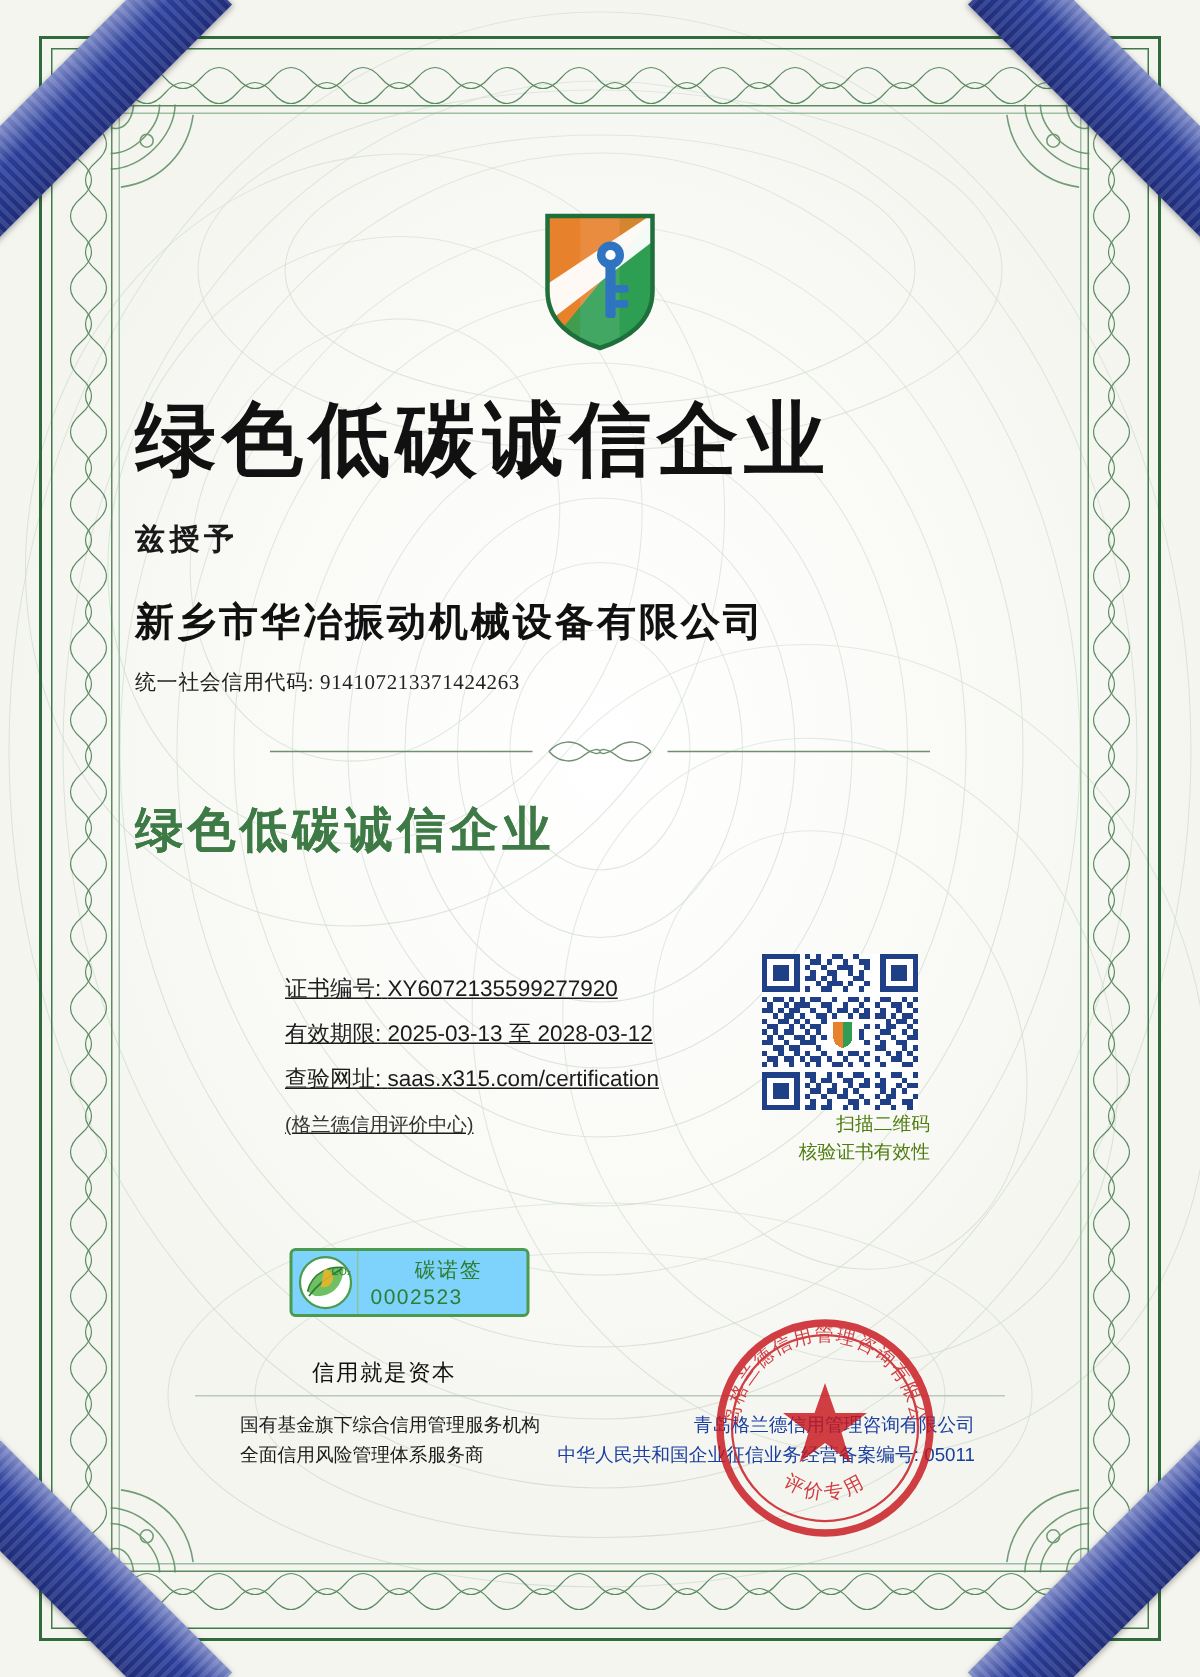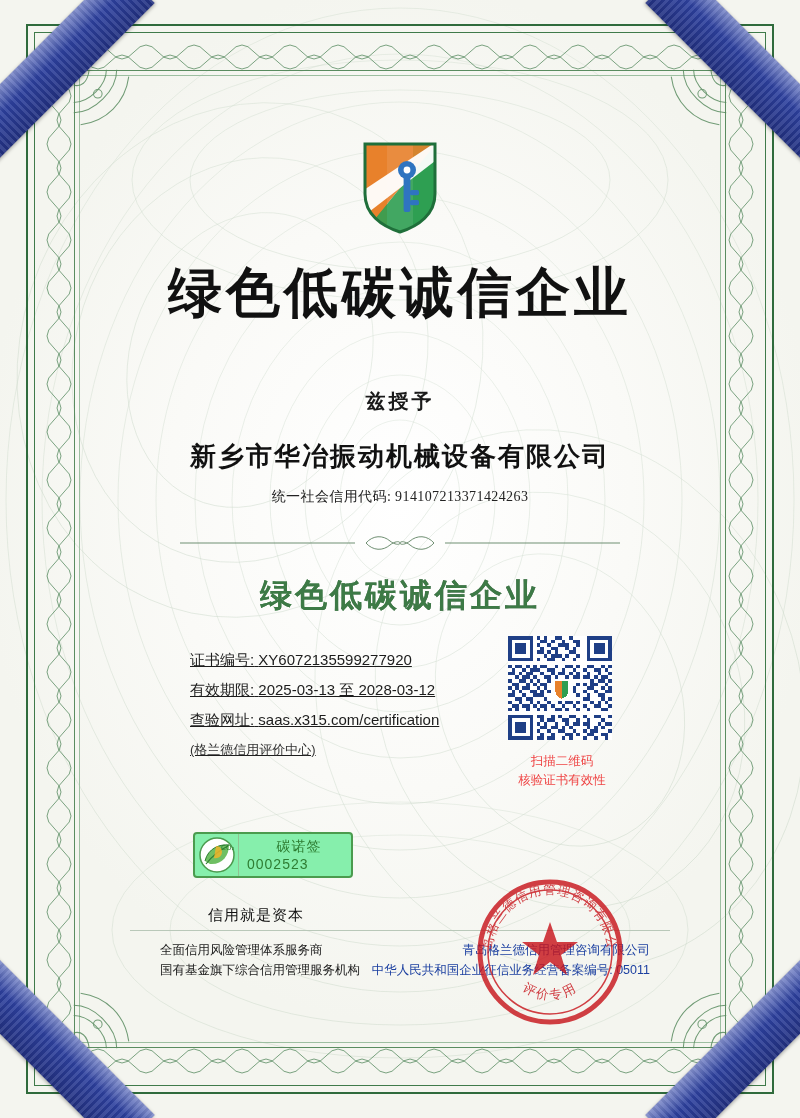--- a/index.html
+++ b/index.html
@@ -74,42 +74,41 @@
   .corner svg { width:100%; height:100%; display:block; }
   .corner.tl { left: 72px; top: 68px; }
   .corner.tr { right: 72px; top: 68px; transform: scaleX(-1); }
   .corner.bl { left: 72px; bottom: 68px; transform: scaleY(-1); }
   .corner.br { right: 72px; bottom: 68px; transform: scale(-1,-1); }
 
   
   .content {
     position: absolute;
     left: 90px; right: 90px; top: 120px;
-    text-align: center;
   }
 
   .emblem {
     width: 78px; height: 96px;
     margin: 20px auto 0;
     position: relative;
   }
   .emblem svg { width: 100%; height: 100%; display:block; }
 
   .title {
     margin-top: 26px;
     font-family: "DejaVu Sans", sans-serif;
     font-size: 54px;
     font-weight: bold;
     letter-spacing: 4px;
     color: #111111;
     line-height: 1.15;
   }
 
   .award-label {
-    margin-top: 64px;
+    margin-top: 22px;
     font-size: 20px;
     font-weight: bold;
     letter-spacing: 3px;
     color: #1a1a1a;
     font-family: Liberation Mono, monospace;
   }
 
   .company {
     margin-top: 24px;
     font-size: 26px;
@@ -172,38 +171,38 @@
     text-align: center;
     width: 120px;
   }
   .qr {
     width: 104px; height: 104px;
     margin: 0 auto;
     position: relative;
   }
   .qr svg { display:block; width:100%; height:100%; }
   .qr-caption {
-    margin-top: 12px;
+    margin-top: 0;
     font-size: 12.5px;
-    color: #ef4444;
+    color: #4d7c0f;
     line-height: 1.5;
-    text-align: center;
+    text-align: right;
     margin-left: 4px;
   }
 
   
   .carbon-badge {
     position: absolute;
     left: 193px;
     top: 832px;
     width: 160px;
     height: 46px;
     border: 2px solid #4b9b4e;
     border-radius: 4px;
-    background: #86efac;
+    background: #7dd3fc;
     display: flex;
     align-items: center;
     box-sizing: border-box;
   }
   .carbon-logo {
     width: 42px; height: 42px;
     flex: none;
     margin-left: 1px;
   }
   .carbon-logo svg { width:100%; height:100%; display:block; }
@@ -719,22 +718,22 @@
     <div class="carbon-text">
       <div class="carbon-name">碳诺签</div>
       <div class="carbon-num">0002523</div>
     </div>
   </div>
 
   <div class="slogan">信用就是资本</div>
   <div class="footer-rule"></div>
 
   <div class="footer-left">
+    <div>国有基金旗下综合信用管理服务机构</div>
     <div>全面信用风险管理体系服务商</div>
-    <div>国有基金旗下综合信用管理服务机构</div>
   </div>
 
   <div class="footer-right">
     <div>青岛格兰德信用管理咨询有限公司</div>
     <div>中华人民共和国企业征信业务经营备案编号: 05011</div>
   </div>
 
   <div class="seal">
     <svg viewBox="0 0 160 160" xmlns="http://www.w3.org/2000/svg">
       <defs>

